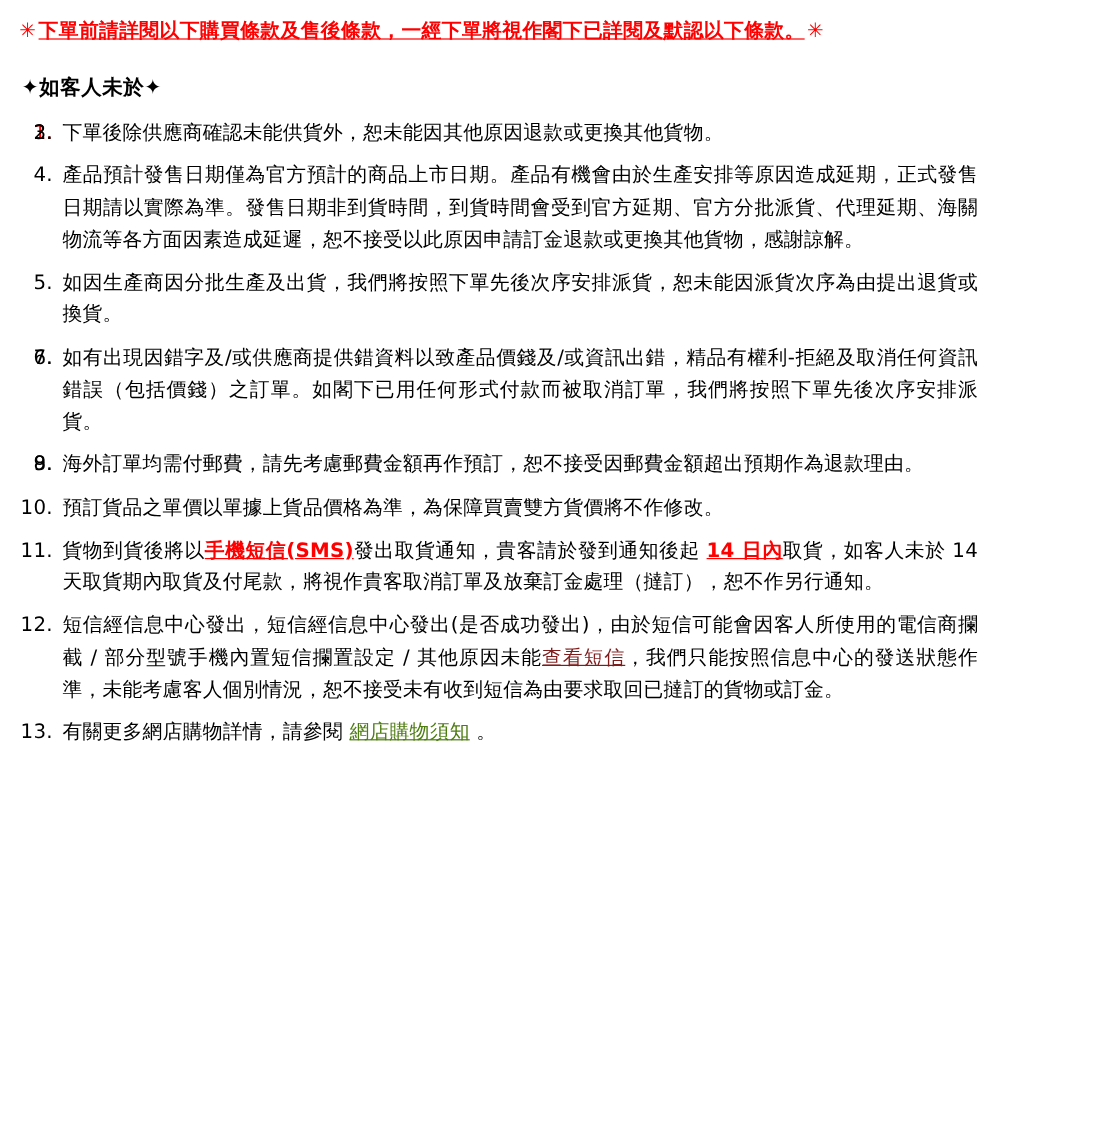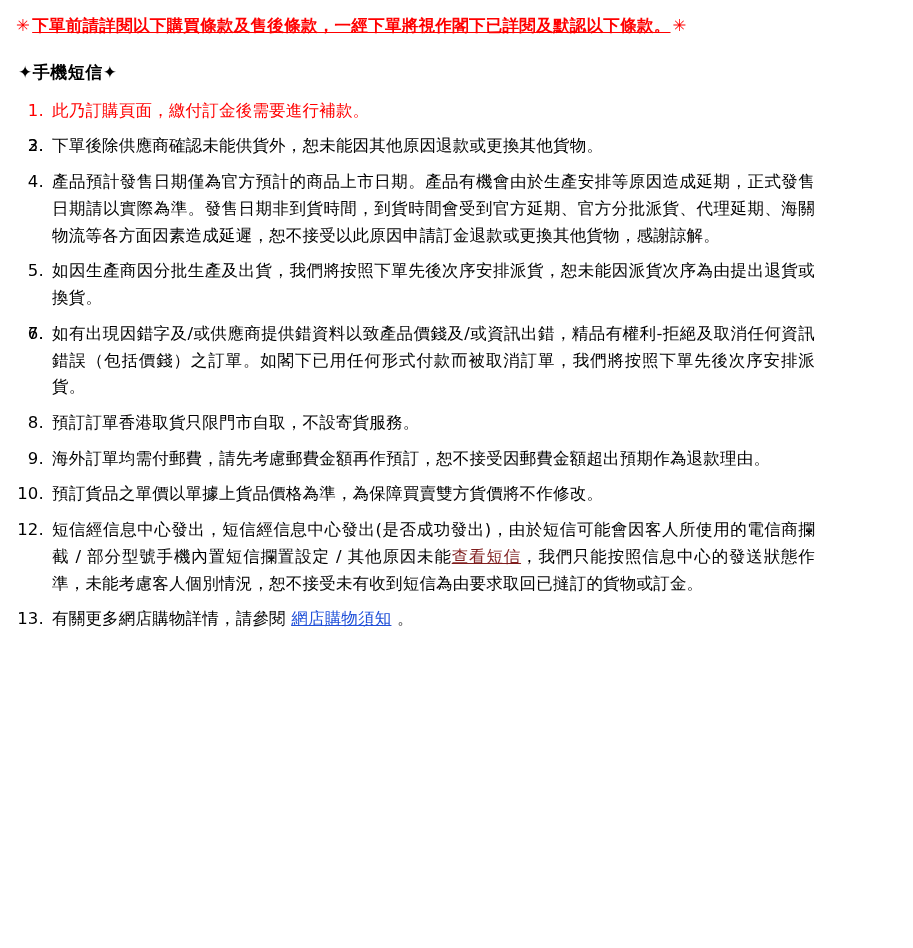--- a/index.html
+++ b/index.html
@@ -82,44 +82,45 @@
   .u-red {
     color: #ff0000;
     text-decoration: underline;
     font-weight: bold;
   }
   .u-black {
     color: #7f1d1d;
     text-decoration: underline;
   }
   .link {
-    color: #1d4ed8;
+    color: #4d7c0f;
     text-decoration: underline;
   }
   .nowrap { white-space: nowrap; }
 </style>
 </head>
 <body>
 
 <div class="page">
 
   <p class="warning">
     <span class="star">✳</span><span>下單前請詳閱以下購買條款及售後條款，一經下單將視作閣下已詳閱及默認以下條款。</span><span class="star">✳</span>
   </p>
 
-  <h2 class="section-heading">✦手機短信✦</h2>
+  <h2 class="section-heading">✦如客人未於✦</h2>
 
   <ol class="terms">
-      <li class="red"><span class="num">1.</span><span>此乃訂購頁面，繳付訂金後需要進行補款。</span></li>
+      <li class="red"><span class="num">1.</span></li>
       <li><span class="num">2.</span></li>
       <li><span class="num">3.</span><span>下單後除供應商確認未能供貨外，恕未能因其他原因退款或更換其他貨物。</span></li>
       <li><span class="num">4.</span><span>產品預計發售日期僅為官方預計的商品上市日期。產品有機會由於生產安排等原因造成延期，正式發售日期請以實際為準。發售日期非到貨時間，到貨時間會受到官方延期、官方分批派貨、代理延期、海關物流等各方面因素造成延遲，恕不接受以此原因申請訂金退款或更換其他貨物，感謝諒解。</span></li>
       <li><span class="num">5.</span><span>如因生產商因分批生產及出貨，我們將按照下單先後次序安排派貨，恕未能因派貨次序為由提出退貨或換貨。</span></li>
       <li><span class="num">6.</span></li>
       <li><span class="num">7.</span><span>如有出現因錯字及/或供應商提供錯資料以致產品價錢及/或資訊出錯，精品有權利-拒絕及取消任何資訊錯誤（包括價錢）之訂單。如閣下已用任何形式付款而被取消訂單，我們將按照下單先後次序安排派貨。</span></li>
-      <li><span class="num">8.</span><span>預訂訂單香港取貨只限門市自取，不設寄貨服務。</span></li>
+      <li><span class="num">8.</span></li>
       <li><span class="num">9.</span><span>海外訂單均需付郵費，請先考慮郵費金額再作預訂，恕不接受因郵費金額超出預期作為退款理由。</span></li>
       <li><span class="num">10.</span><span>預訂貨品之單價以單據上貨品價格為準，為保障買賣雙方貨價將不作修改。</span></li>
+      <li><span class="num">11.</span><span><span>貨物到貨後將以</span><span class="u-red nowrap">手機短信(SMS)</span><span>發出取貨通知，貴客請於發到通知後起 </span><span class="u-red nowrap">14 日內</span><span>取貨，如客人未於 14 天取貨期內取貨及付尾款，將視作貴客取消訂單及放棄訂金處理（撻訂），恕不作另行通知。</span></span></li>
       <li><span class="num">12.</span><span><span>短信經信息中心發出，短信經信息中心發出(是否成功發出)，由於短信可能會因客人所使用的電信商攔截 / 部分型號手機內置短信攔置設定 / 其他原因未能</span><span class="u-black">查看短信</span><span>，我們只能按照信息中心的發送狀態作準，未能考慮客人個別情況，恕不接受未有收到短信為由要求取回已撻訂的貨物或訂金。</span></span></li>
       <li><span class="num">13.</span><span><span>有關更多網店購物詳情，請參閱 </span><a class="link" href="#">網店購物須知</a><span> 。</span></span></li>
     </ol>
 
 </div>
 
 </body></html>

